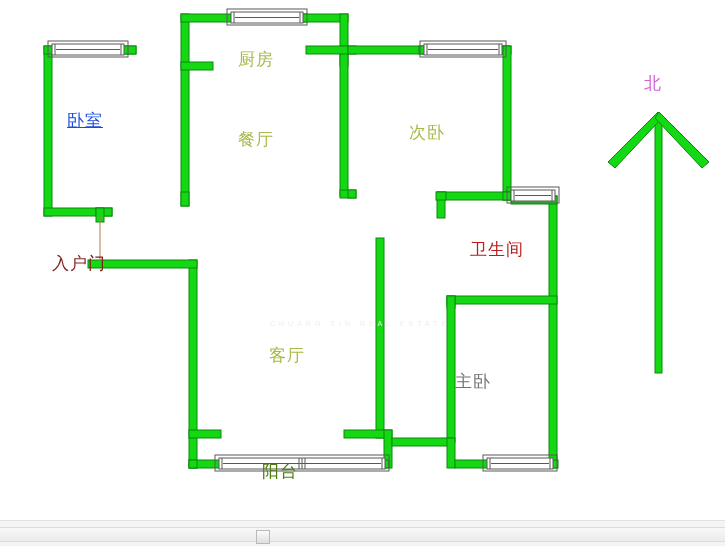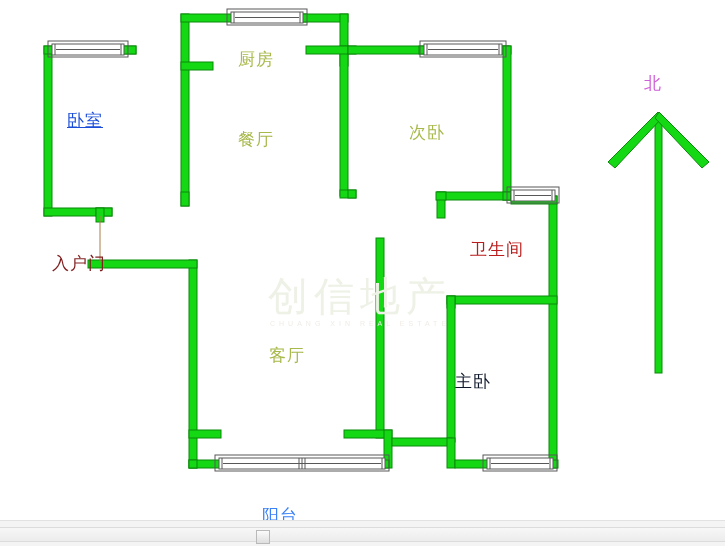--- a/index.html
+++ b/index.html
@@ -221,29 +221,28 @@
     </g>
   </svg>
 
   <div id="room-labels">
       <div class="room-label" style="left: 67px; top: 112px; color: #1d4ed8; text-decoration: underline;">卧室</div>
       <div class="room-label" style="left: 238px; top: 51px; color: rgb(168, 184, 74);">厨房</div>
       <div class="room-label" style="left: 238px; top: 131px; color: rgb(168, 184, 74);">餐厅</div>
       <div class="room-label" style="left: 409px; top: 124px; color: rgb(168, 184, 74);">次卧</div>
       <div class="room-label" style="left: 470px; top: 241px; color: #b91c1c;">卫生间</div>
       <div class="room-label" style="left: 269px; top: 348px; color: rgb(168, 184, 74); font-family: Liberation Mono, monospace;">客厅</div>
-      <div class="room-label" style="left: 262px; top: 463px; color: #3b82f6; margin-top: 44px;">阳台</div>
-      <div class="room-label" style="left: 455px; top: 373px; color: #0f172a;">主卧</div>
+      <div class="room-label" style="left: 262px; top: 463px; color: #4d7c0f;">阳台</div>
+      <div class="room-label" style="left: 455px; top: 373px; color: #737373;">主卧</div>
       <div class="room-label" style="left: 13px; top: 255px; color: #7f1d1d; margin-left: 39px;">入户门</div>
     </div>
 
   <div class="compass-label" id="compass-label" style="left: 644px; top: 75px; color: rgb(208, 96, 216);">北</div>
 
   <div id="watermark">
-    <div class="wm-main">创信地产</div>
     <div class="wm-sub">CHUANG XIN REAL ESTATE</div>
   </div>
 
 </div>
 
 <div id="hscrollbar">
   <div id="hscroll-track">
     <div id="hscroll-thumb" style="left: 256px; width: 14px;"></div>
   </div>
 </div>

